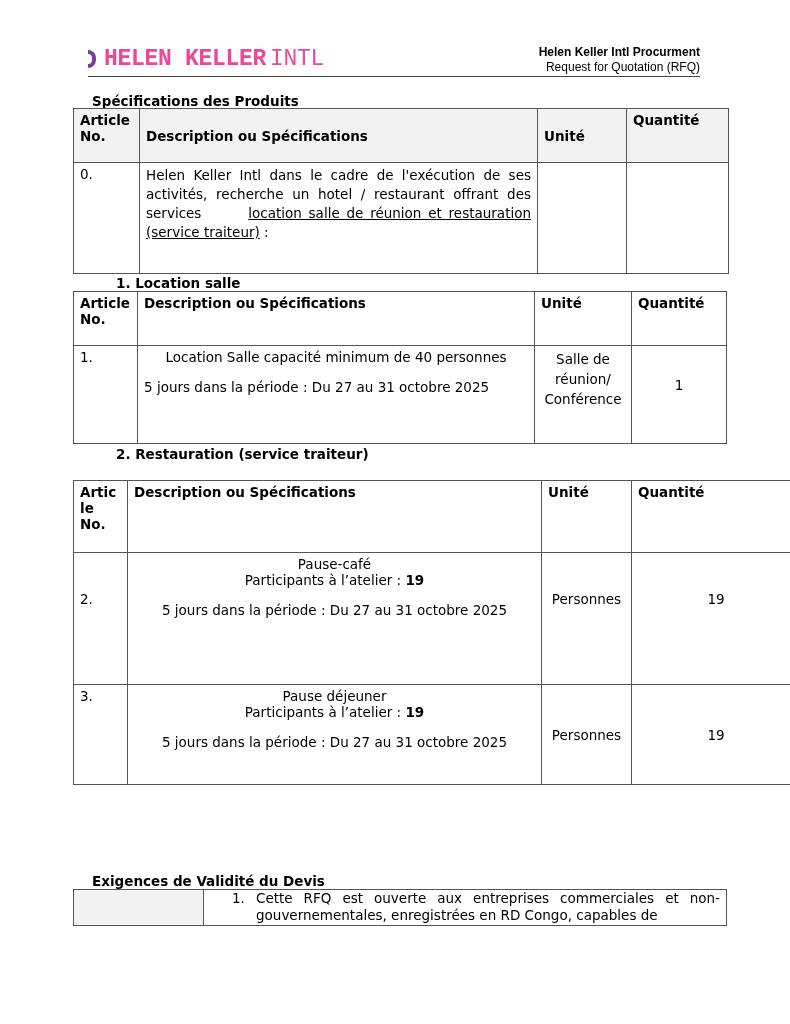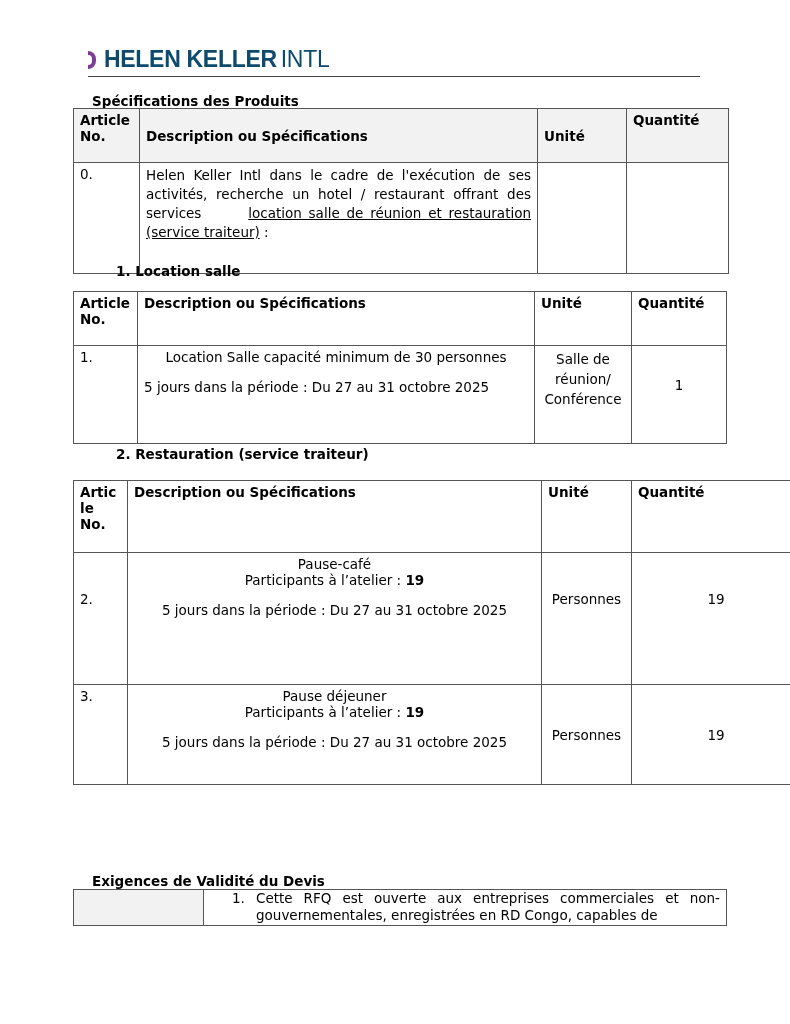--- a/index.html
+++ b/index.html
@@ -1,21 +1,21 @@
 <!DOCTYPE html>
 <html><head>
 <meta charset="utf-8">
 <style>
   html, body { margin: 0; padding: 0; background: #ffffff; }
   body {
     width: 790px; height: 1024px; position: relative; overflow: hidden;
     font-family: "DejaVu Sans", sans-serif; color: #000;
   }
   .page-header { position: absolute; left: 88px; top: 44px; width: 612px; height: 32px; border-bottom: 1px solid #444; }
-  .logo { position: absolute; left: 0; top: 2px; font-family: Liberation Sans, sans-serif; font-size: 23px; color: #0c4a6e; letter-spacing: -0.3px; display: flex; align-items: center; }
+  .logo { position: absolute; left: 0; top: 2px; font-family: Liberation Mono, monospace; font-size: 23px; color: #ec4899; letter-spacing: -0.3px; display: flex; align-items: center; }
   .logo .mark { display: inline-block; width: 8px; height: 18px; border: 4px solid #7a3e96; border-left: none; border-radius: 0 12px 12px 0; margin-right: 8px; box-sizing: border-box; }
   .logo .bold { font-weight: bold; }
   .logo .light { font-weight: normal; margin-left: 4px; }
   .hdr-right { position: absolute; right: 0; top: 1px; text-align: right; font-family: "Liberation Sans", sans-serif; font-size: 12px; line-height: 15px; }
   .hdr-right .t1 { font-weight: bold; }
 
   .section-title { position: absolute; font-weight: bold; font-size: 13.5px; font-family: "DejaVu Sans", sans-serif; }
   table { position: absolute; border-collapse: collapse; font-size: 13.5px; }
   td, th { border: 1px solid #555; vertical-align: top; padding: 3px 6px; text-align: left; font-weight: normal; }
   th { font-weight: bold; }
@@ -27,20 +27,24 @@
 </style>
 </head>
 <body>
 
 <div class="page-header">
   <div class="logo">
     <span class="mark"></span>
     <span class="bold">HELEN KELLER</span>
     <span class="light">INTL</span>
   </div>
+  <div class="hdr-right">
+    <div class="t1">Helen Keller Intl Procurment</div>
+    <div>Request for Quotation (RFQ)</div>
+  </div>
 </div>
 
 <div class="section-title" style="left:92px; top:93px;">Spécifications des Produits</div>
 <table class="t1" style="left:73px; top:108px; width:656px; height:166px;">
   <tbody>
       <tr style="height:54px;">
     <th style="width:53px;">Article No.</th>
     <th style="width:385px; vertical-align:middle;">Description ou Spécifications</th>
     <th style="width:76px; vertical-align:middle;">Unité</th>
     <th>Quantité</th>
@@ -49,33 +53,33 @@
     <td>0.</td>
     <td class="justify">
       <span>Helen Keller Intl dans le cadre de l'exécution de ses activités, recherche un hotel / restaurant offrant des services </span><span class="u">location salle de réunion et restauration (service traiteur)</span><span> :</span>
     </td>
     <td></td>
     <td></td>
   </tr>
 </tbody>
   </table>
 
-<div class="section-title" style="left:116px; top:263px;">1.  Location salle</div>
+<div class="section-title" style="left:116px; top:275px;">1.  Location salle</div>
 <table style="left:73px; top:291px; width:654px; height:153px;">
   <tbody>
       <tr style="height:54px;">
     <th style="width:51px;">Article No.</th>
     <th style="width:384px;">Description ou Spécifications</th>
     <th style="width:84px;">Unité</th>
     <th>Quantité</th>
   </tr>
   <tr>
     <td>1.</td>
     <td>
-      <p class="center" style="margin-bottom:14px;">Location Salle capacité minimum de 30 personnes</p>
+      <p class="center" style="margin-bottom:14px;">Location Salle capacité minimum de 40 personnes</p>
       <p>5 jours dans la période : Du 27 au 31 octobre 2025</p>
     </td>
     <td class="center" style="line-height:20px;">Salle de réunion/ Conférence</td>
     <td class="center" style="vertical-align:middle; padding-bottom:22px;">1</td>
   </tr>
 </tbody>
   </table>
 
 <div class="section-title" style="left:116px; top:446px;">2.  Restauration (service traiteur)</div>
 <table style="left:73px; top:480px; width:728px; height:305px;">

